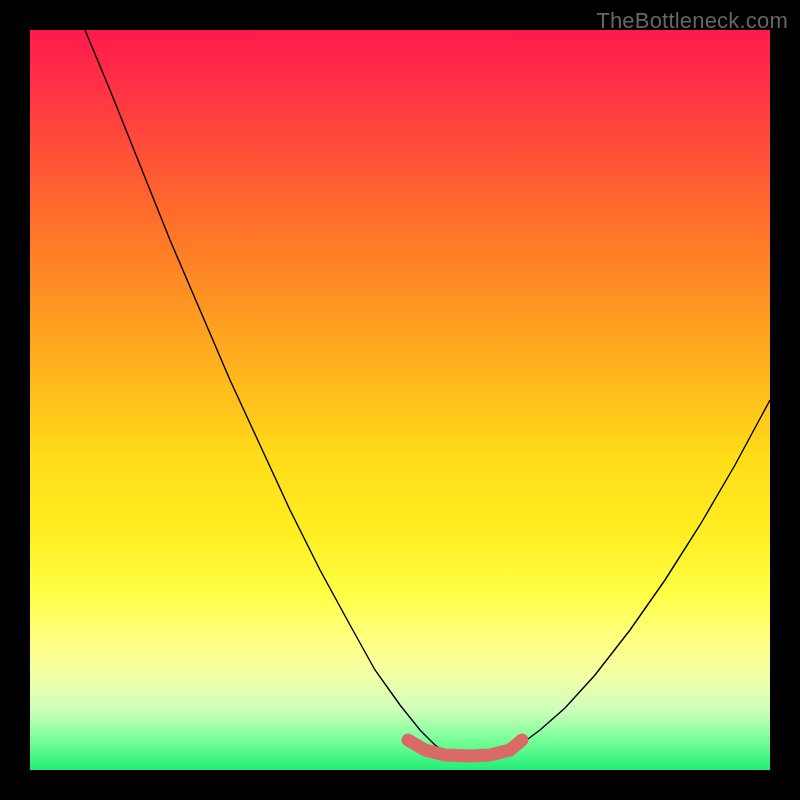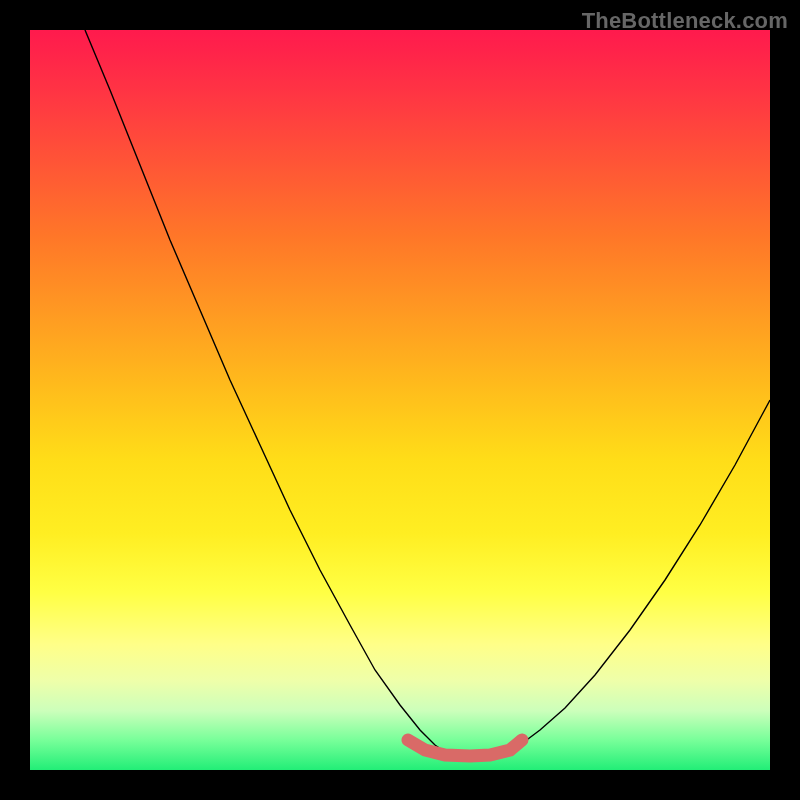--- a/index.html
+++ b/index.html
@@ -31,21 +31,21 @@
       #ccffbb 92%,
       #77ff99 96%,
       #22ee77 100%);
   }
   .watermark {
     position: absolute;
     top: 8px;
     right: 12px;
     color: #666;
     font-size: 22px;
-    font-weight: 700;
+    font-weight: 400;
     letter-spacing: 0.2px;
     z-index: 10;
   }
   svg.curves {
     position: absolute;
     inset: 0;
     width: 100%;
     height: 100%;
   }
   .thin-line { stroke: #000; stroke-width: 1.4; fill: none; }

